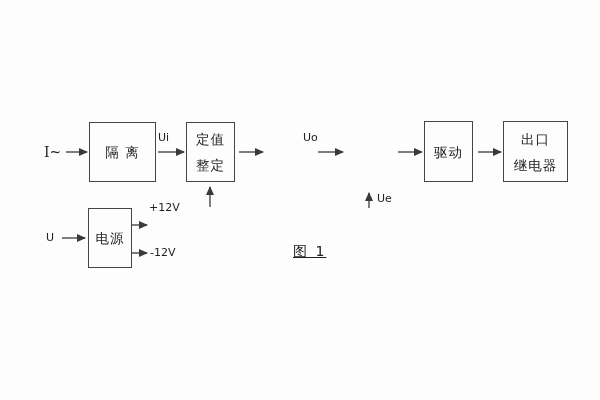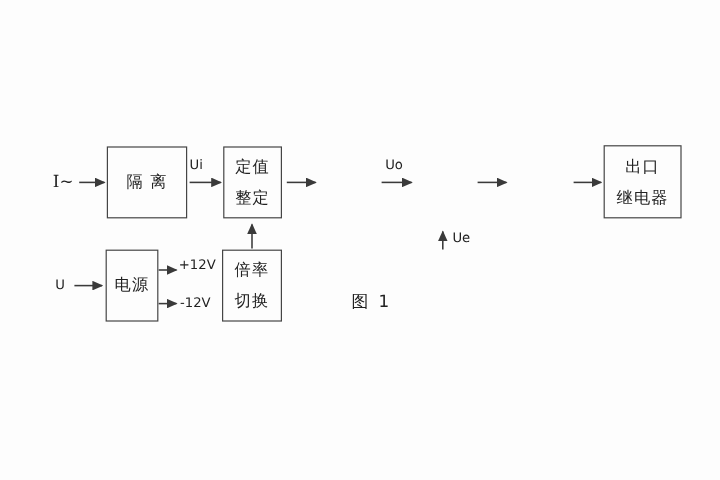--- a/index.html
+++ b/index.html
@@ -32,20 +32,21 @@
     line-height:16px;
     white-space:nowrap;
   }
   .lbl.sig{font-weight:400;}
   .lbl.serif{font-family:"DejaVu Serif","Liberation Serif",serif;font-size:14px;}
   .caption{
     position:absolute;
     font-size:14px;
     letter-spacing:2px;
     white-space:nowrap;
+    text-decoration:underline;
   }
 </style>
 </head>
 <body>
 
 <div class="canvas">
 
   <svg class="connectors" width="600" height="400" viewBox="0 0 600 400">
     <defs>
       <marker id="ah" markerWidth="9" markerHeight="8" refX="8" refY="4" orient="auto" markerUnits="userSpaceOnUse">
@@ -69,39 +70,38 @@
     <div>隔 离</div>
   </div>
 
   <div class="block" style="left:186px;top:122px;width:49px;height:60px">
     <div>定值</div>
     <div>整定</div>
   </div>
 
 
 
+  <div class="block" style="left:424px;top:121px;width:49px;height:61px">
+    <div>驱动</div>
+  </div>
 
   <div class="block" style="left:503px;top:121px;width:65px;height:61px">
     <div>出口</div>
     <div>继电器</div>
   </div>
 
   <div class="block" style="left:88px;top:208px;width:44px;height:60px">
     <div>电源</div>
   </div>
 
-  <div class="block" style="left:185px;top:208px;width:50px;height:60px">
-    <div>倍率</div>
-    <div>切换</div>
-  </div>
 
 
   <div class="lbl serif" style="left:44px;top:144px">I~</div>
   <div class="lbl sig" style="left:158px;top:130px">Ui</div>
-  <div class="lbl sig" style="left:321px;top:130px">Uo</div>
+  <div class="lbl sig" style="left:303px;top:130px">Uo</div>
   <div class="lbl sig" style="left:377px;top:191px">Ue</div>
   <div class="lbl sig" style="left:46px;top:230px">U</div>
-  <div class="lbl sig" style="left:149px;top:213px">+12V</div>
+  <div class="lbl sig" style="left:149px;top:200px">+12V</div>
   <div class="lbl sig" style="left:150px;top:245px">-12V</div>
 
   <div class="caption" style="left:293px;top:243px">图 1</div>
 
 </div>
 
 </body></html>

